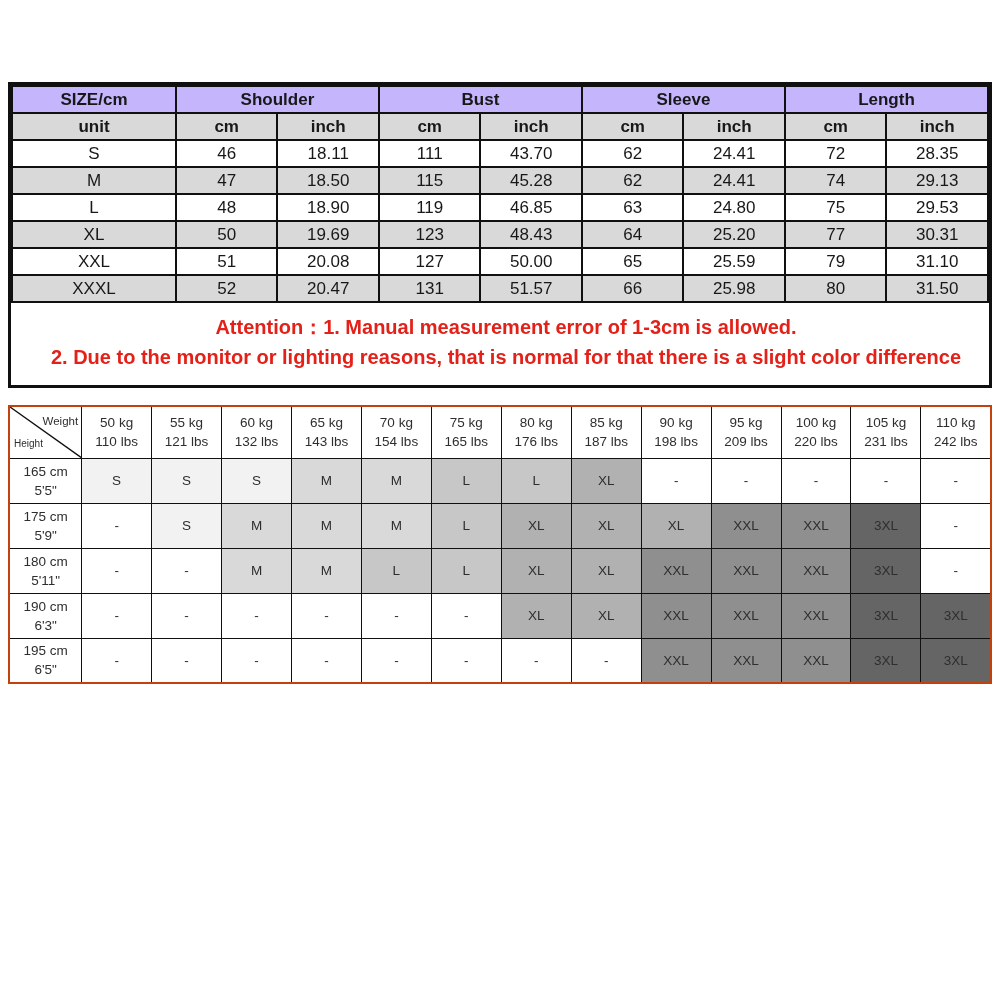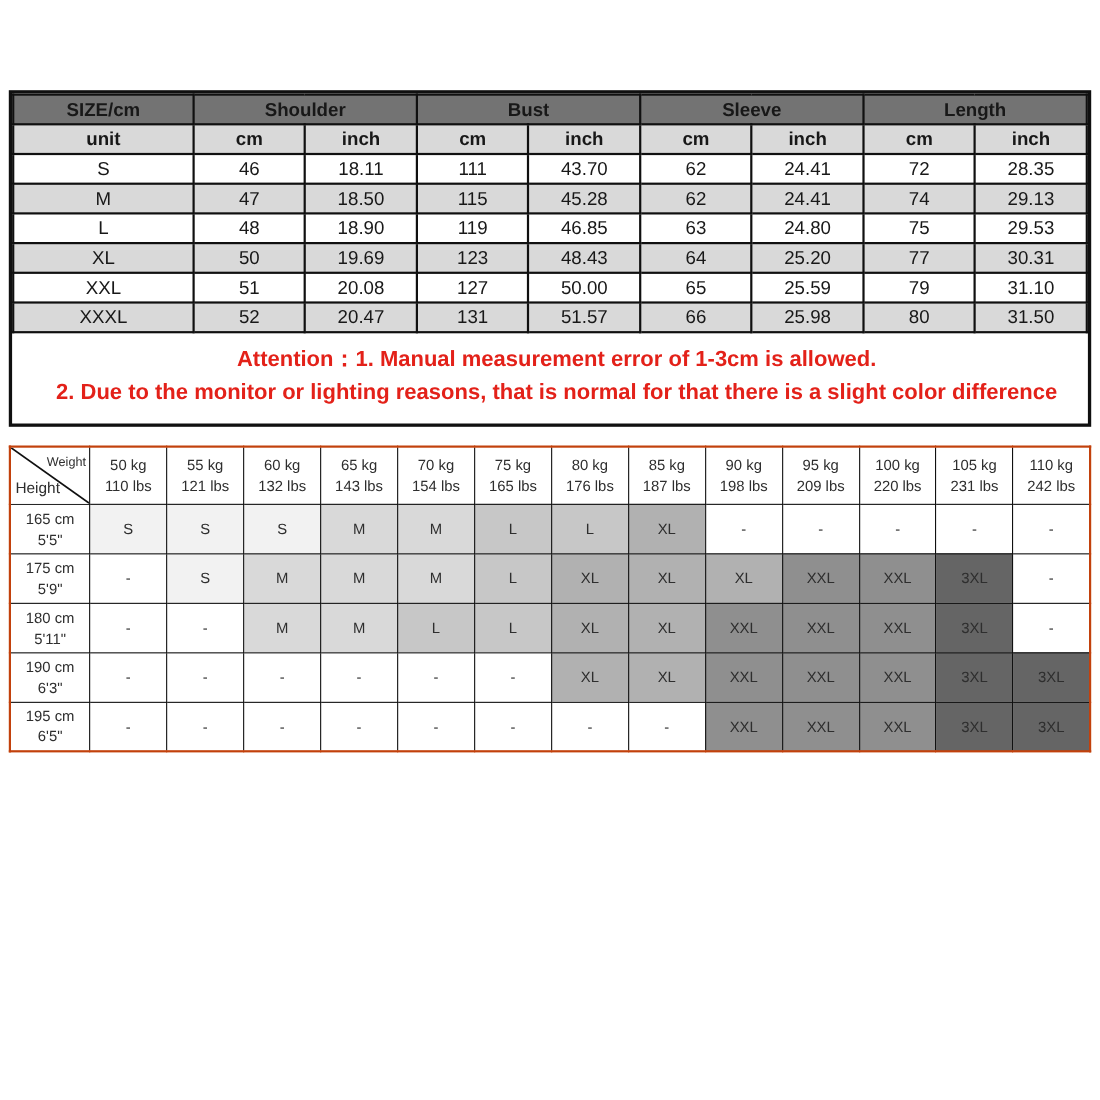--- a/index.html
+++ b/index.html
@@ -18,21 +18,21 @@
     height: 41px; border-bottom: 3px solid #101010;
     display: flex; align-items: center; justify-content: center;
     font-size: 30px; font-weight: bold; color: #0c0c0c;
   }
   table { border-collapse: collapse; width: 100%; table-layout: fixed; }
   #size-table th, #size-table td {
     border: 2px solid #101010; height: 27px; padding: 0;
     text-align: center; vertical-align: middle;
     font-size: 17px; color: #181818;
   }
-  #size-table tr.group th { font-weight: bold; background: #737373; }
+  #size-table tr.group th { font-weight: bold; background: #c4b5fd; }
   #size-table tr.unit td { font-weight: bold; background: #d9d9d9; }
   #size-table tr.alt td { background: #d9d9d9; }
 
   .attention {
     padding: 9px 6px 13px; text-align: center;
     font-weight: bold; font-size: 20px; line-height: 30px;
   }
 
   
   .box2 { margin: 17px 8px 0; }
@@ -47,21 +47,21 @@
     text-align: center; vertical-align: middle;
     font-size: 13.5px; font-weight: normal; color: #2e2e2e;
     line-height: 19px;
   }
   #sg-table tr.hdr th { height: 52px; background: #fff; }
   #sg-table tr.drow th, #sg-table tr.drow td { height: 45px; }
   #sg-table tr.drow th { background: #fff; }
   .corner { position: relative; }
   .corner svg { position: absolute; left: 0; top: 0; width: 100%; height: 100%; display: block; }
   .corner .w { position: absolute; top: 5px; right: 3px; font-size: 11.5px; }
-  .corner .h { position: absolute; bottom: 5px; left: 4px; font-size: 14px; }
+  .corner .h { position: absolute; bottom: 5px; left: 4px; font-size: 10px; }
 </style>
 </head>
 <body>
 
 <div class="page">
 
   <div class="box1">
     <table id="size-table">
         <colgroup>
           <col style="width:16.8%">

